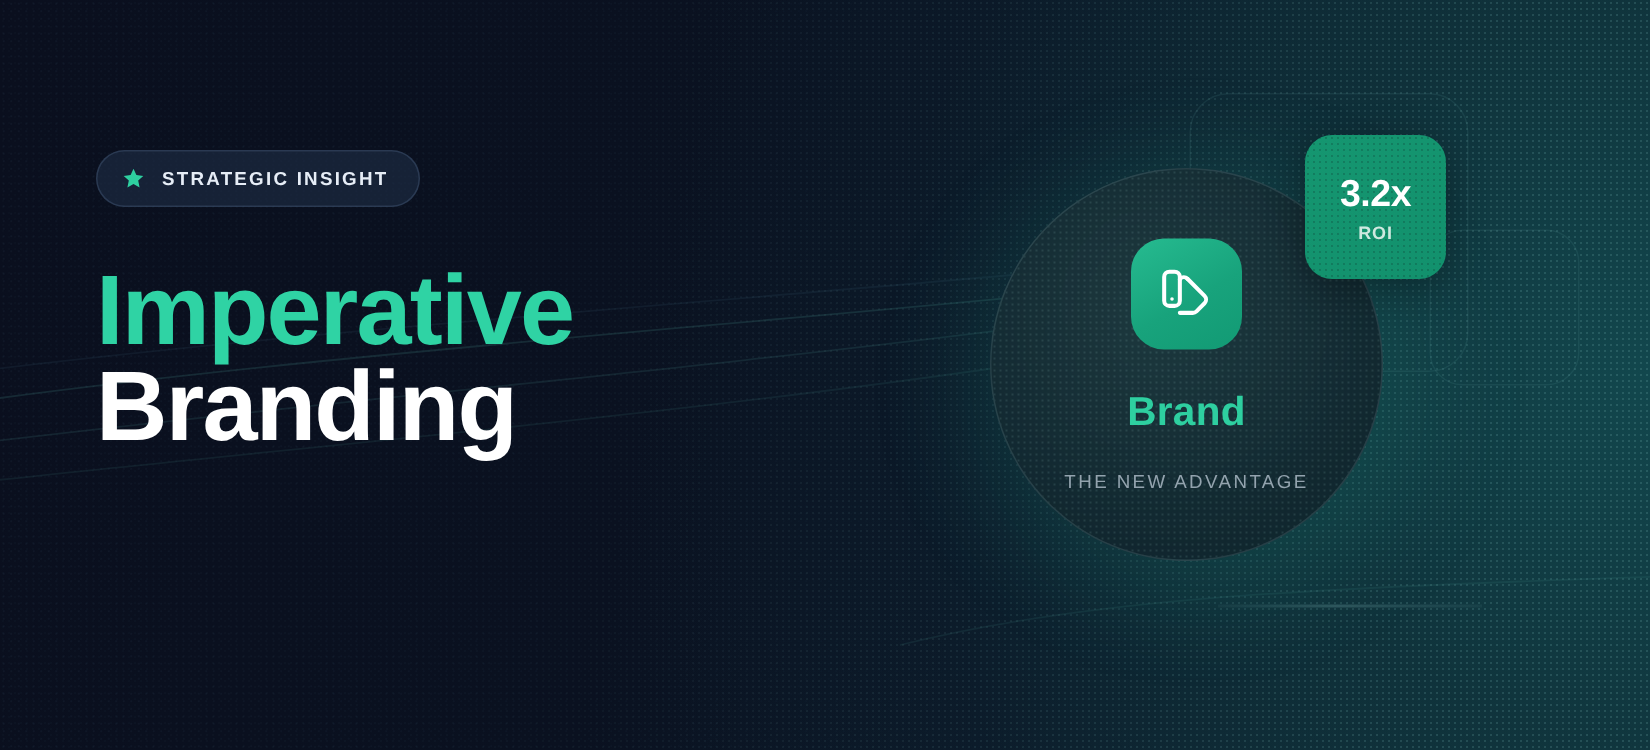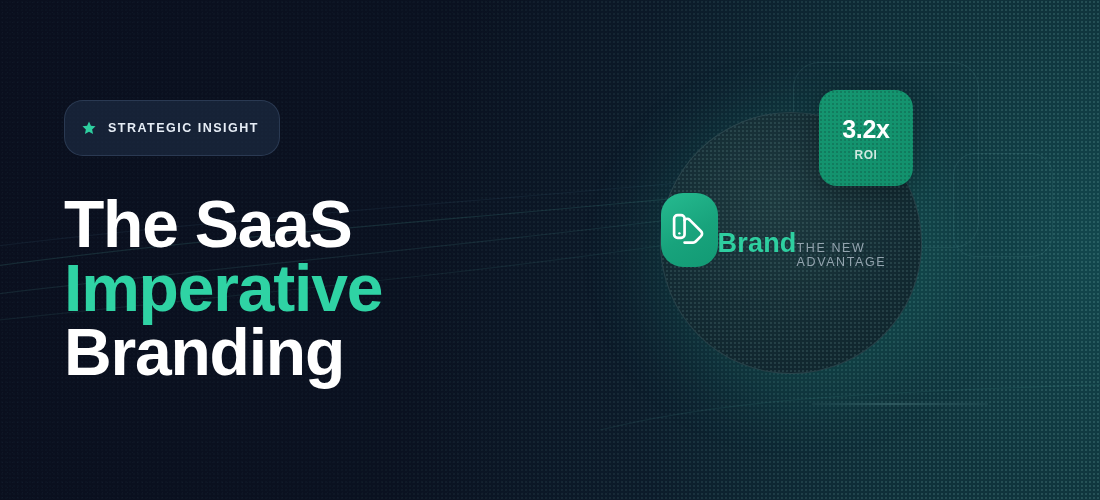--- a/index.html
+++ b/index.html
@@ -57,21 +57,21 @@
   .deco-line {
     position:absolute; left:812px; top:403px; width:176px; height:2px;
     background:linear-gradient(90deg, rgba(150,210,210,0.05) 0%, rgba(150,210,210,0.22) 45%, rgba(150,210,210,0.06) 100%);
   }
 
   
   .left { position:absolute; left:64px; top:100px; width:460px; }
 
   .badge {
     display:inline-flex; align-items:center; gap:11px;
-    height:56px; padding:0 20px 0 16px;
+    height:38px; padding:0 20px 0 16px;
     border-radius:19px;
     background:rgba(30,45,70,0.62);
     border:1px solid rgba(120,155,195,0.20);
   }
   .badge-star { width:16px; height:16px; display:block; }
   .badge-text {
     font-size:12.5px; font-weight:bold; letter-spacing:1.5px;
     color:#e6edf6; white-space:nowrap;
   }
 
@@ -82,21 +82,21 @@
     letter-spacing:-1.2px; color:#ffffff;
   }
   .hl-accent { color:#2fd3a4; }
 
   
   .circle {
     position:absolute; left:660px; top:112px;
     width:262px; height:262px; border-radius:50%;
     background:radial-gradient(circle at 42% 34%, rgba(30,56,62,0.92) 0%, rgba(20,42,50,0.95) 55%, rgba(14,32,40,0.96) 100%);
     border:1px solid rgba(150,190,195,0.17);
-    display:flex; flex-direction:row; align-items:center; justify-content:center;
+    display:flex; flex-direction:column; align-items:center; justify-content:center;
   }
   .circle-dots {
     position:absolute; inset:0; border-radius:50%;
     background-image:radial-gradient(rgba(160,215,210,0.13) 0.9px, transparent 1px);
     background-size:4px 4px;
   }
 
   .app-icon {
     position:relative;
     width:74px; height:74px; border-radius:22px;
@@ -110,21 +110,21 @@
     position:relative;
     font-size:27px; font-weight:bold; color:#2ecfa0; letter-spacing:0.2px;
   }
   .brand-sub {
     position:relative;
     margin-top:24px;
     font-size:12.5px; letter-spacing:1.6px; color:#93a3ae;
   }
 
   .roi-card {
-    position:absolute; left:819px; top:90px;
+    position:absolute; left:870px; top:90px;
     width:94px; height:96px; border-radius:18px;
     background:linear-gradient(150deg, #1aa27c 0%, #14957010 0%, #159670 0%, #12916d 100%);
     background-color:#149872;
     display:flex; flex-direction:column; align-items:center; justify-content:center;
     box-shadow:0 6px 26px rgba(0,0,0,0.30);
   }
   .roi-card-dots {
     position:absolute; inset:0; border-radius:18px;
     background-image:radial-gradient(rgba(10,40,35,0.22) 0.9px, transparent 1px);
     background-size:4px 4px;
@@ -163,21 +163,20 @@
   <div class="left">
 
     <div class="badge">
       <svg class="badge-star" viewBox="0 0 24 24">
         <path fill="#2ecfa0" d="M12 2.2 L14.9 8.6 L21.8 9.4 L16.7 14.1 L18.1 21 L12 17.6 L5.9 21 L7.3 14.1 L2.2 9.4 L9.1 8.6 Z"></path>
       </svg>
       <span class="badge-text">STRATEGIC INSIGHT</span>
     </div>
 
     <h1 class="headline">
-      <span class="hl-line">The SaaS</span>
       <span class="hl-line hl-accent">Imperative</span>
       <span class="hl-line">Branding</span>
     </h1>
 
   </div>
 
   <div class="circle">
     <div class="circle-dots"></div>
 
     <div class="app-icon">

